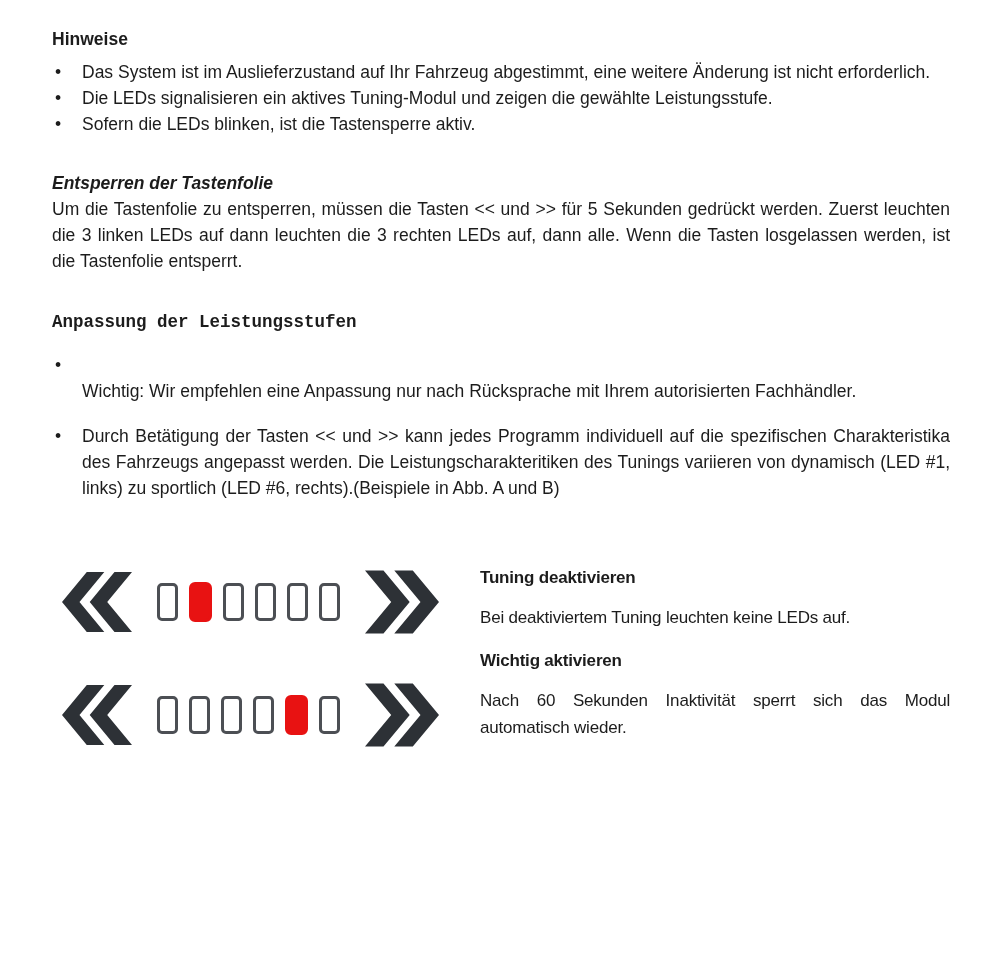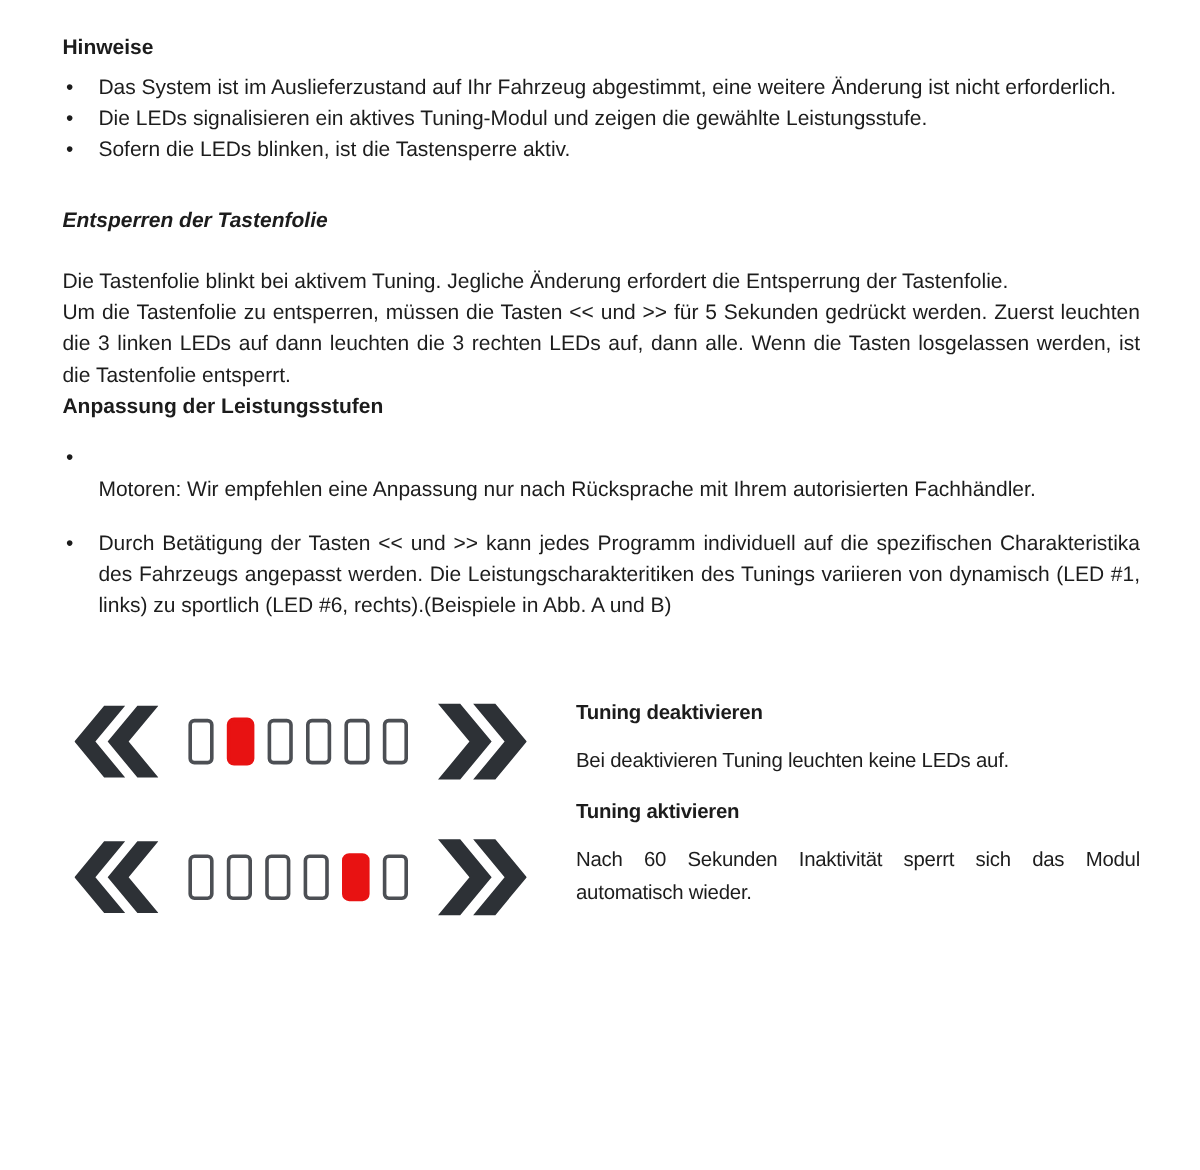--- a/index.html
+++ b/index.html
@@ -21,21 +21,21 @@
   .b{font-weight:400;}
 
   
   .bi{display:flex;align-items:flex-start;}
   .bi .mk{width:27px;flex:0 0 27px;text-align:left;padding-left:3px;}
   .bi p{flex:1;}
   .blist{margin-top:7px;}
 
   .mt-ent{margin-top:33px;font-style:italic;}
   .intro{margin-top:25px;}
-  .mt-anp{}
+  .mt-anp{margin-top:35px;font-family:Liberation Mono, monospace;}
   .bi-1{margin-top:17px;}
   .bi-2{margin-top:19px;}
 
   
   .cols{display:flex;margin-top:30px;}
   .col-left{width:428px;flex:0 0 428px;}
   .col-right{flex:1;font-size:17px;line-height:27px;margin-top:33px;letter-spacing:-0.2px;}
   .col-right h3{font-weight:700;margin-top:16px;}
   .col-right h3:first-child{margin-top:0;}
   .col-right p{margin-top:13px;}
@@ -81,27 +81,26 @@
       <span class="mk">•</span>
       <p>Die LEDs signalisieren ein aktives Tuning-Modul und zeigen die gewählte Leistungsstufe.</p>
     </div>
     <div class="bi">
       <span class="mk">•</span>
       <p>Sofern die LEDs blinken, ist die Tastensperre aktiv.</p>
     </div>
   </div>
 
   <h2 class="mt-ent">Entsperren der Tastenfolie</h2>
-  <p class="intro">Die Tastenfolie blinkt bei aktivem Tuning. Jegliche Änderung erfordert die Entsperrung der Tastenfolie.</p>
   <p class="just"><span>Um die Tastenfolie zu entsperren, müssen die </span><span class="b">Tasten &lt;&lt; und &gt;&gt;</span><span> für 5 Sekunden gedrückt werden. Zuerst leuchten die 3 linken LEDs auf dann leuchten die 3 rechten LEDs auf, dann alle. Wenn die Tasten losgelassen werden, ist die Tastenfolie entsperrt.</span></p>
 
   <h2 class="mt-anp">Anpassung der Leistungsstufen</h2>
   <div class="bi bi-1">
     <span class="mk">•</span>
-    <p><br><span class="b">Motoren:</span><span> Wir empfehlen eine Anpassung nur nach Rücksprache mit Ihrem autorisierten Fachhändler.</span></p>
+    <p><br><span class="b">Wichtig:</span><span> Wir empfehlen eine Anpassung nur nach Rücksprache mit Ihrem autorisierten Fachhändler.</span></p>
   </div>
   <div class="bi bi-2">
     <span class="mk">•</span>
     <p class="just"><span>Durch Betätigung der </span><span class="b">Tasten &lt;&lt; und &gt;&gt;</span><span> kann jedes Programm individuell auf die spezifischen Charakteristika des Fahrzeugs angepasst werden. Die Leistungscharakteritiken des Tunings variieren von dynamisch (LED #1, links) zu sportlich (LED #6, rechts).(Beispiele in Abb. A und B)</span></p>
   </div>
 
   <div class="cols">
 
     <div class="col-left">
 
@@ -140,20 +139,20 @@
         </div>
         <svg width="74" height="80" viewBox="0 0 96 82">
           <polygon points="0,0 24,0 58,41 24,82 0,82 34,41"></polygon>
           <polygon points="38,0 62,0 96,41 62,82 38,82 72,41"></polygon>
         </svg>
       </div>
     </div>
 
     <div class="col-right">
       <h3>Tuning deaktivieren</h3>
-      <p>Bei deaktivieren Tuning leuchten keine LEDs auf.</p>
+      <p>Bei deaktiviertem Tuning leuchten keine LEDs auf.</p>
 
-      <h3>Tuning aktivieren</h3>
+      <h3>Wichtig aktivieren</h3>
       <p class="just">Nach 60 Sekunden Inaktivität sperrt sich das Modul automatisch wieder.</p>
     </div>
 
   </div>
 </div>
 
 </body></html>

